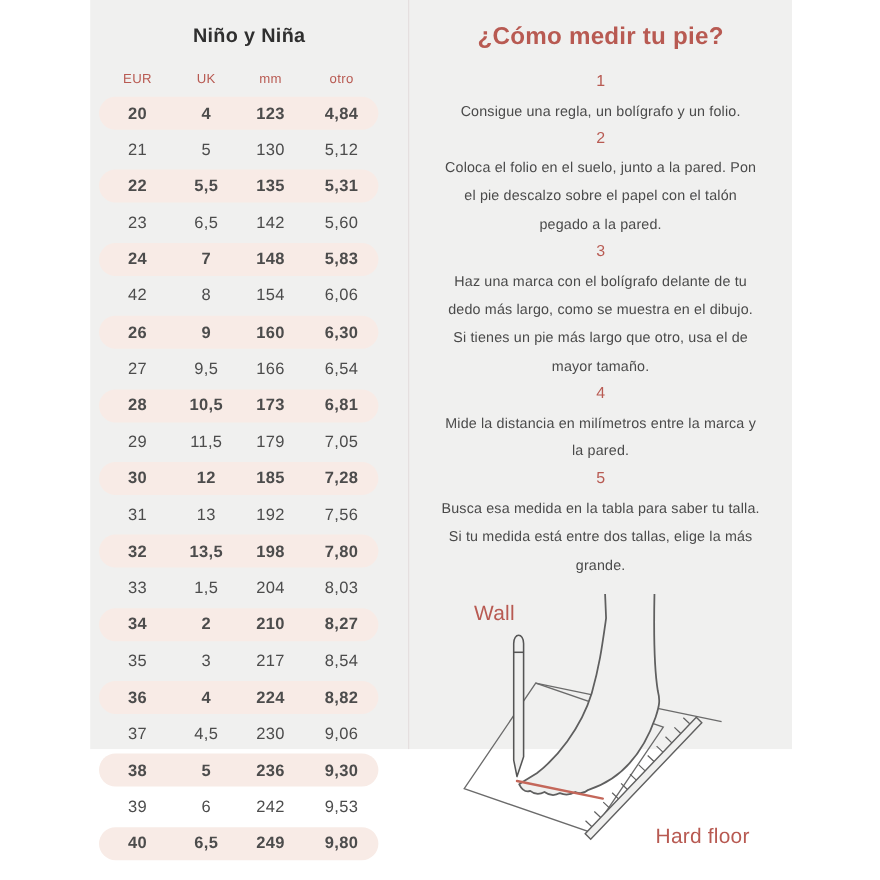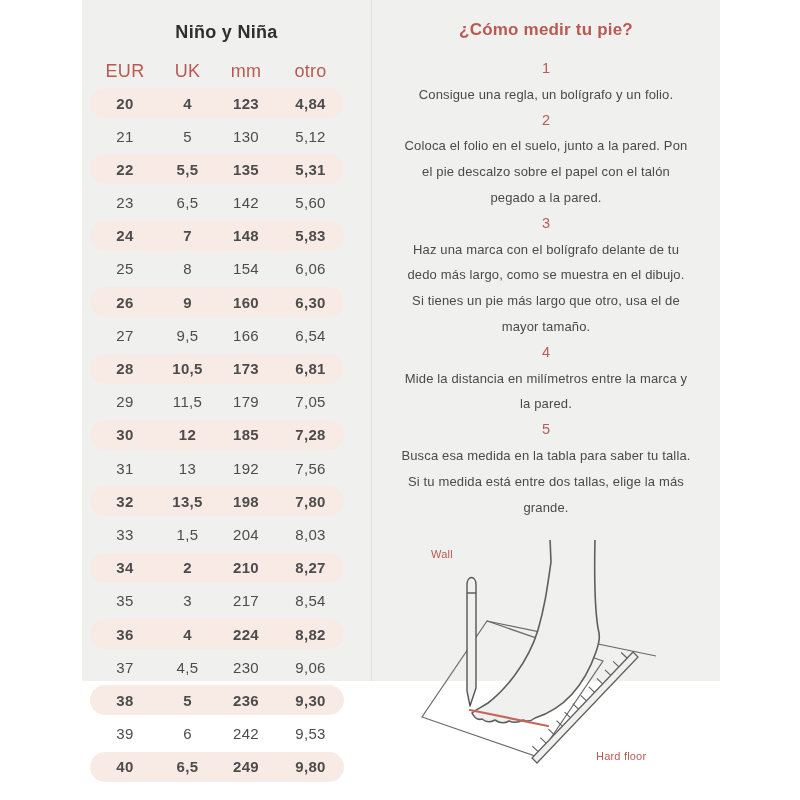--- a/index.html
+++ b/index.html
@@ -13,36 +13,36 @@
   .panel { position:absolute; left:82px; top:0; width:638px; height:681px;
            background:var(--panel); display:flex; }
   .col-left { width:289px; position:relative; }
   .v-divider { width:1px; height:100%; background:#e4dddd; }
   .col-right { flex:1; position:relative; }
 
   .table-title { margin:22px 0 0 0; text-align:center; font-size:18px; font-weight:600;
                  color:#2f2f2f; letter-spacing:.3px; }
   .grid { display:grid; grid-template-columns:70px 55px 62px 67px; width:254px; margin-left:8px; }
   .thead { margin-top:17px; }
-  .thead .cell { color:var(--accent); font-size:18px; height:22px; }
+  .thead .cell { color:var(--accent); font-size:12px; height:22px; }
   .tbody { margin-top:6px; }
   .cell { display:flex; align-items:center; justify-content:center;
           font-size:15px; color:var(--ink); letter-spacing:.3px; }
   .trow { height:30px; border-radius:15px; margin-bottom:3.2px; }
   .trow.alt { background:var(--pill);font-weight:bold; }
 
-  .guide-title { margin:20px 0 0 0; text-align:center; font-size:17px; font-weight:600;
+  .guide-title { margin:20px 0 0 0; text-align:center; font-size:22px; font-weight:600;
                  color:var(--accent); letter-spacing:.2px; }
   .steps { margin-top:16px; }
   .step-num { text-align:center; color:var(--accent); font-size:14.5px; line-height:25.8px; }
   .step-text { text-align:center; color:#4a4a4a; font-size:13px; line-height:25.8px;
                max-width:292px; margin:0 auto; letter-spacing:.15px; }
 
   .illustration { position:absolute; left:0; top:540px; width:100%; height:260px; }
-  .illu-label { position:absolute; color:var(--accent); font-size:11px; letter-spacing:.2px; }
+  .illu-label { position:absolute; color:var(--accent); font-size:19px; letter-spacing:.2px; }
   .wall-label { left:59px; top:8px; }
   .floor-label { left:224px; top:210px; }
   .illu-svg { position:absolute; left:28px; top:0; }
 </style>
 </head>
 <body style="--accent: #b85a52; --pill: #f8ebe6; --panel: #f0f0ef; --measure: #c4675a;">
 
 <div class="panel">
 
   <div class="col-left">
@@ -78,21 +78,21 @@
           <div class="cell">142</div>
           <div class="cell">5,60</div>
         </div>
         <div class="grid trow alt">
           <div class="cell">24</div>
           <div class="cell">7</div>
           <div class="cell">148</div>
           <div class="cell">5,83</div>
         </div>
         <div class="grid trow">
-          <div class="cell">25</div>
+          <div class="cell">42</div>
           <div class="cell">8</div>
           <div class="cell">154</div>
           <div class="cell">6,06</div>
         </div>
         <div class="grid trow alt">
           <div class="cell">26</div>
           <div class="cell">9</div>
           <div class="cell">160</div>
           <div class="cell">6,30</div>
         </div>

